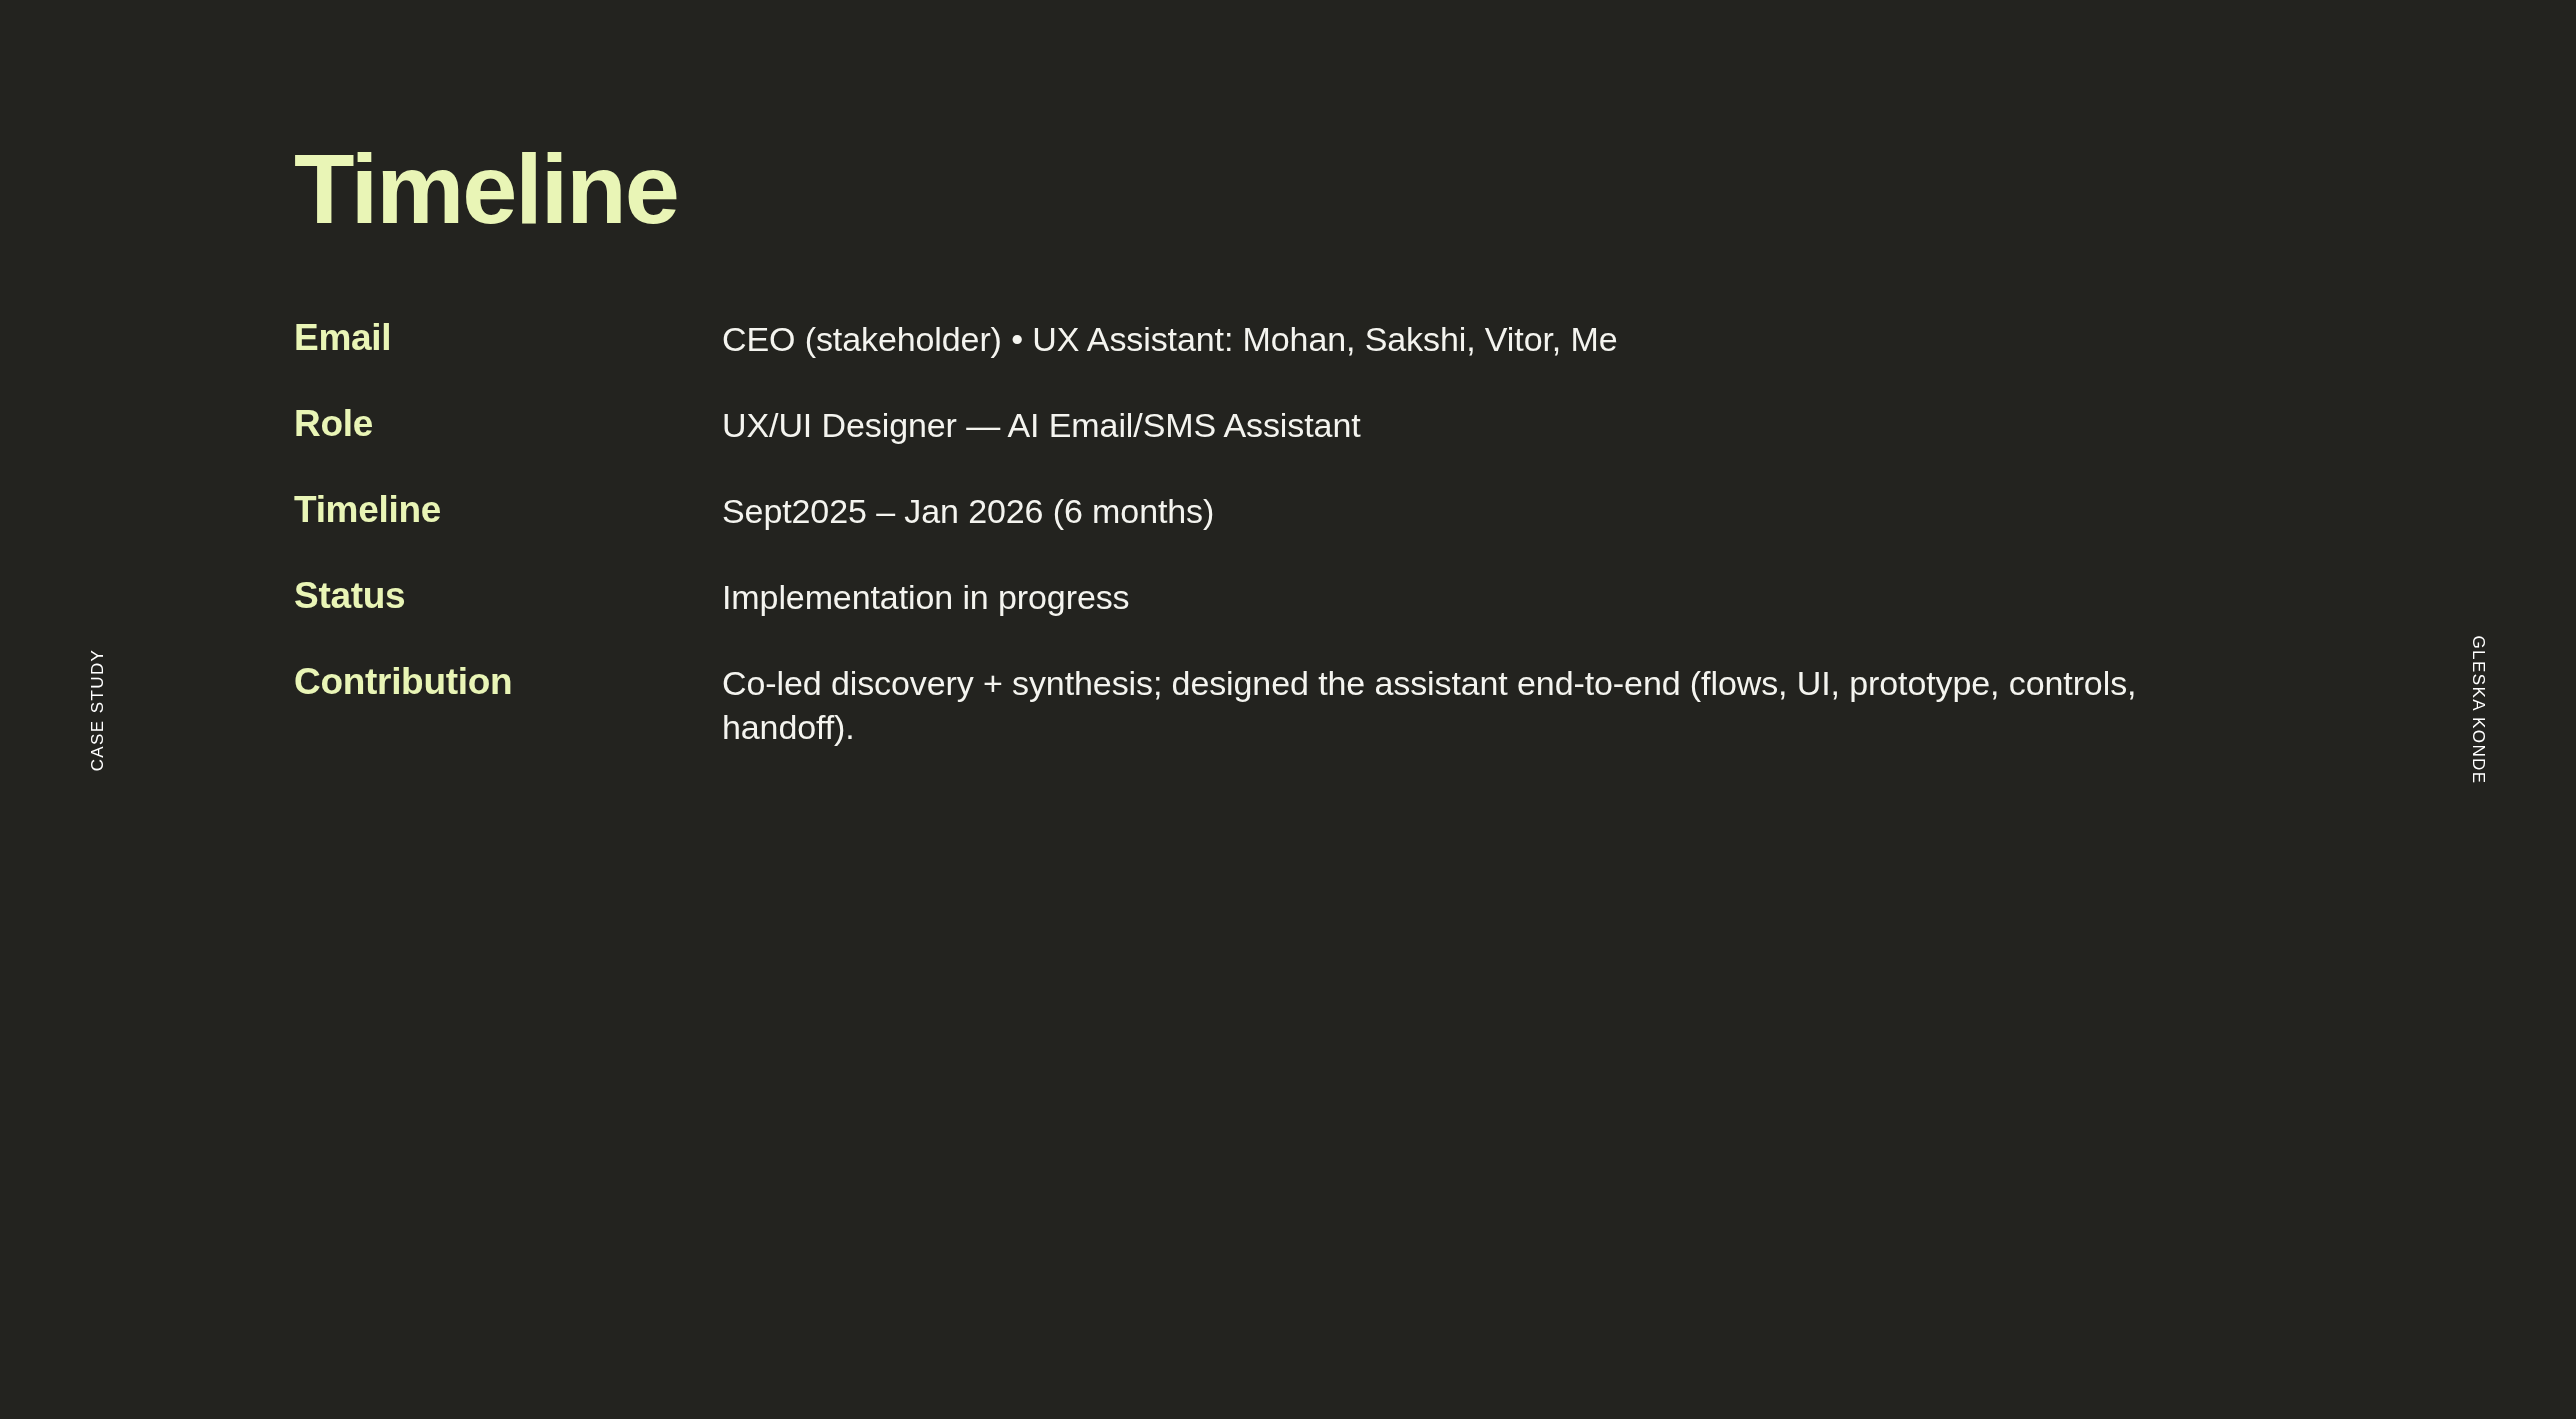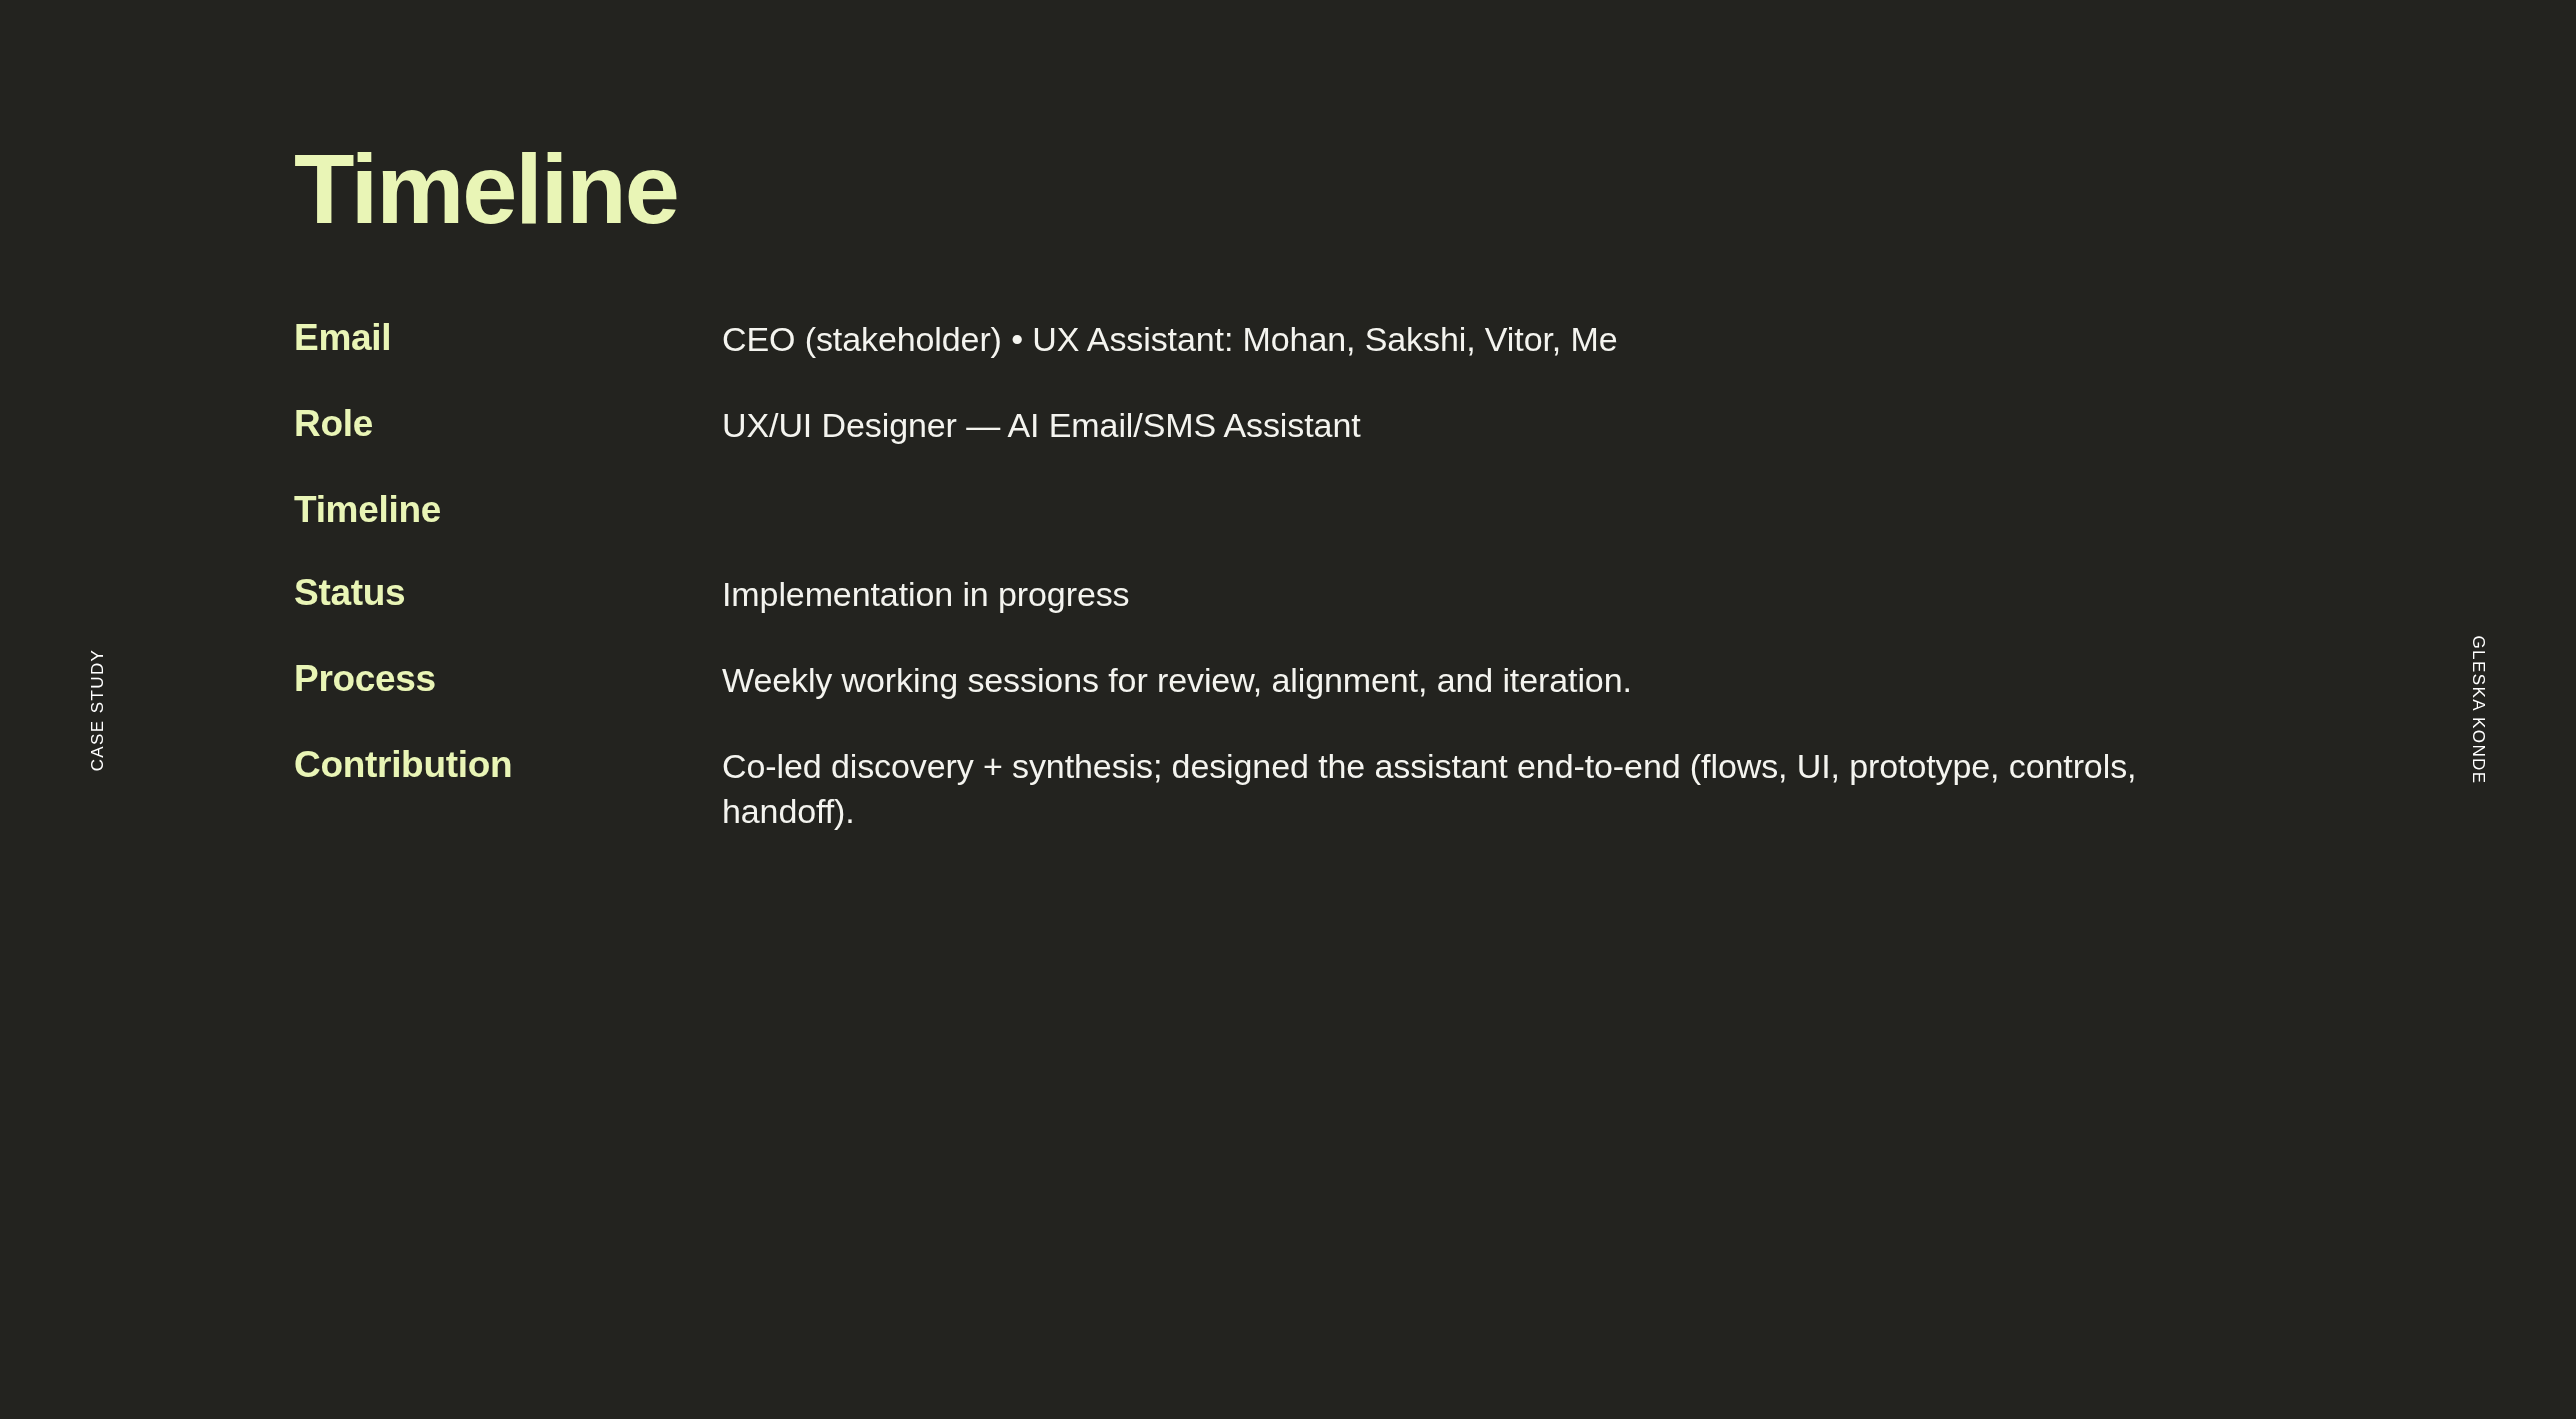--- a/index.html
+++ b/index.html
@@ -103,31 +103,28 @@
         <div class="row-value">CEO (stakeholder) • UX Assistant: Mohan, Sakshi, Vitor, Me</div>
       </div>
 
       <div class="row">
         <div class="row-label">Role</div>
         <div class="row-value">UX/UI Designer — AI Email/SMS Assistant</div>
       </div>
 
       <div class="row">
         <div class="row-label">Timeline</div>
+        <div class="row-value">Sept2025 – Jan 2026 (6 months)</div>
       </div>
 
       <div class="row">
         <div class="row-label">Status</div>
         <div class="row-value">Implementation in progress</div>
       </div>
 
-      <div class="row">
-        <div class="row-label">Process</div>
-        <div class="row-value">Weekly working sessions for review, alignment, and iteration.</div>
-      </div>
 
       <div class="row">
         <div class="row-label">Contribution</div>
         <div class="row-value">Co-led discovery + synthesis; designed the assistant end-to-end (flows, UI, prototype, controls, handoff).</div>
       </div>
 
     </div>
   </div>
 </div>
 

